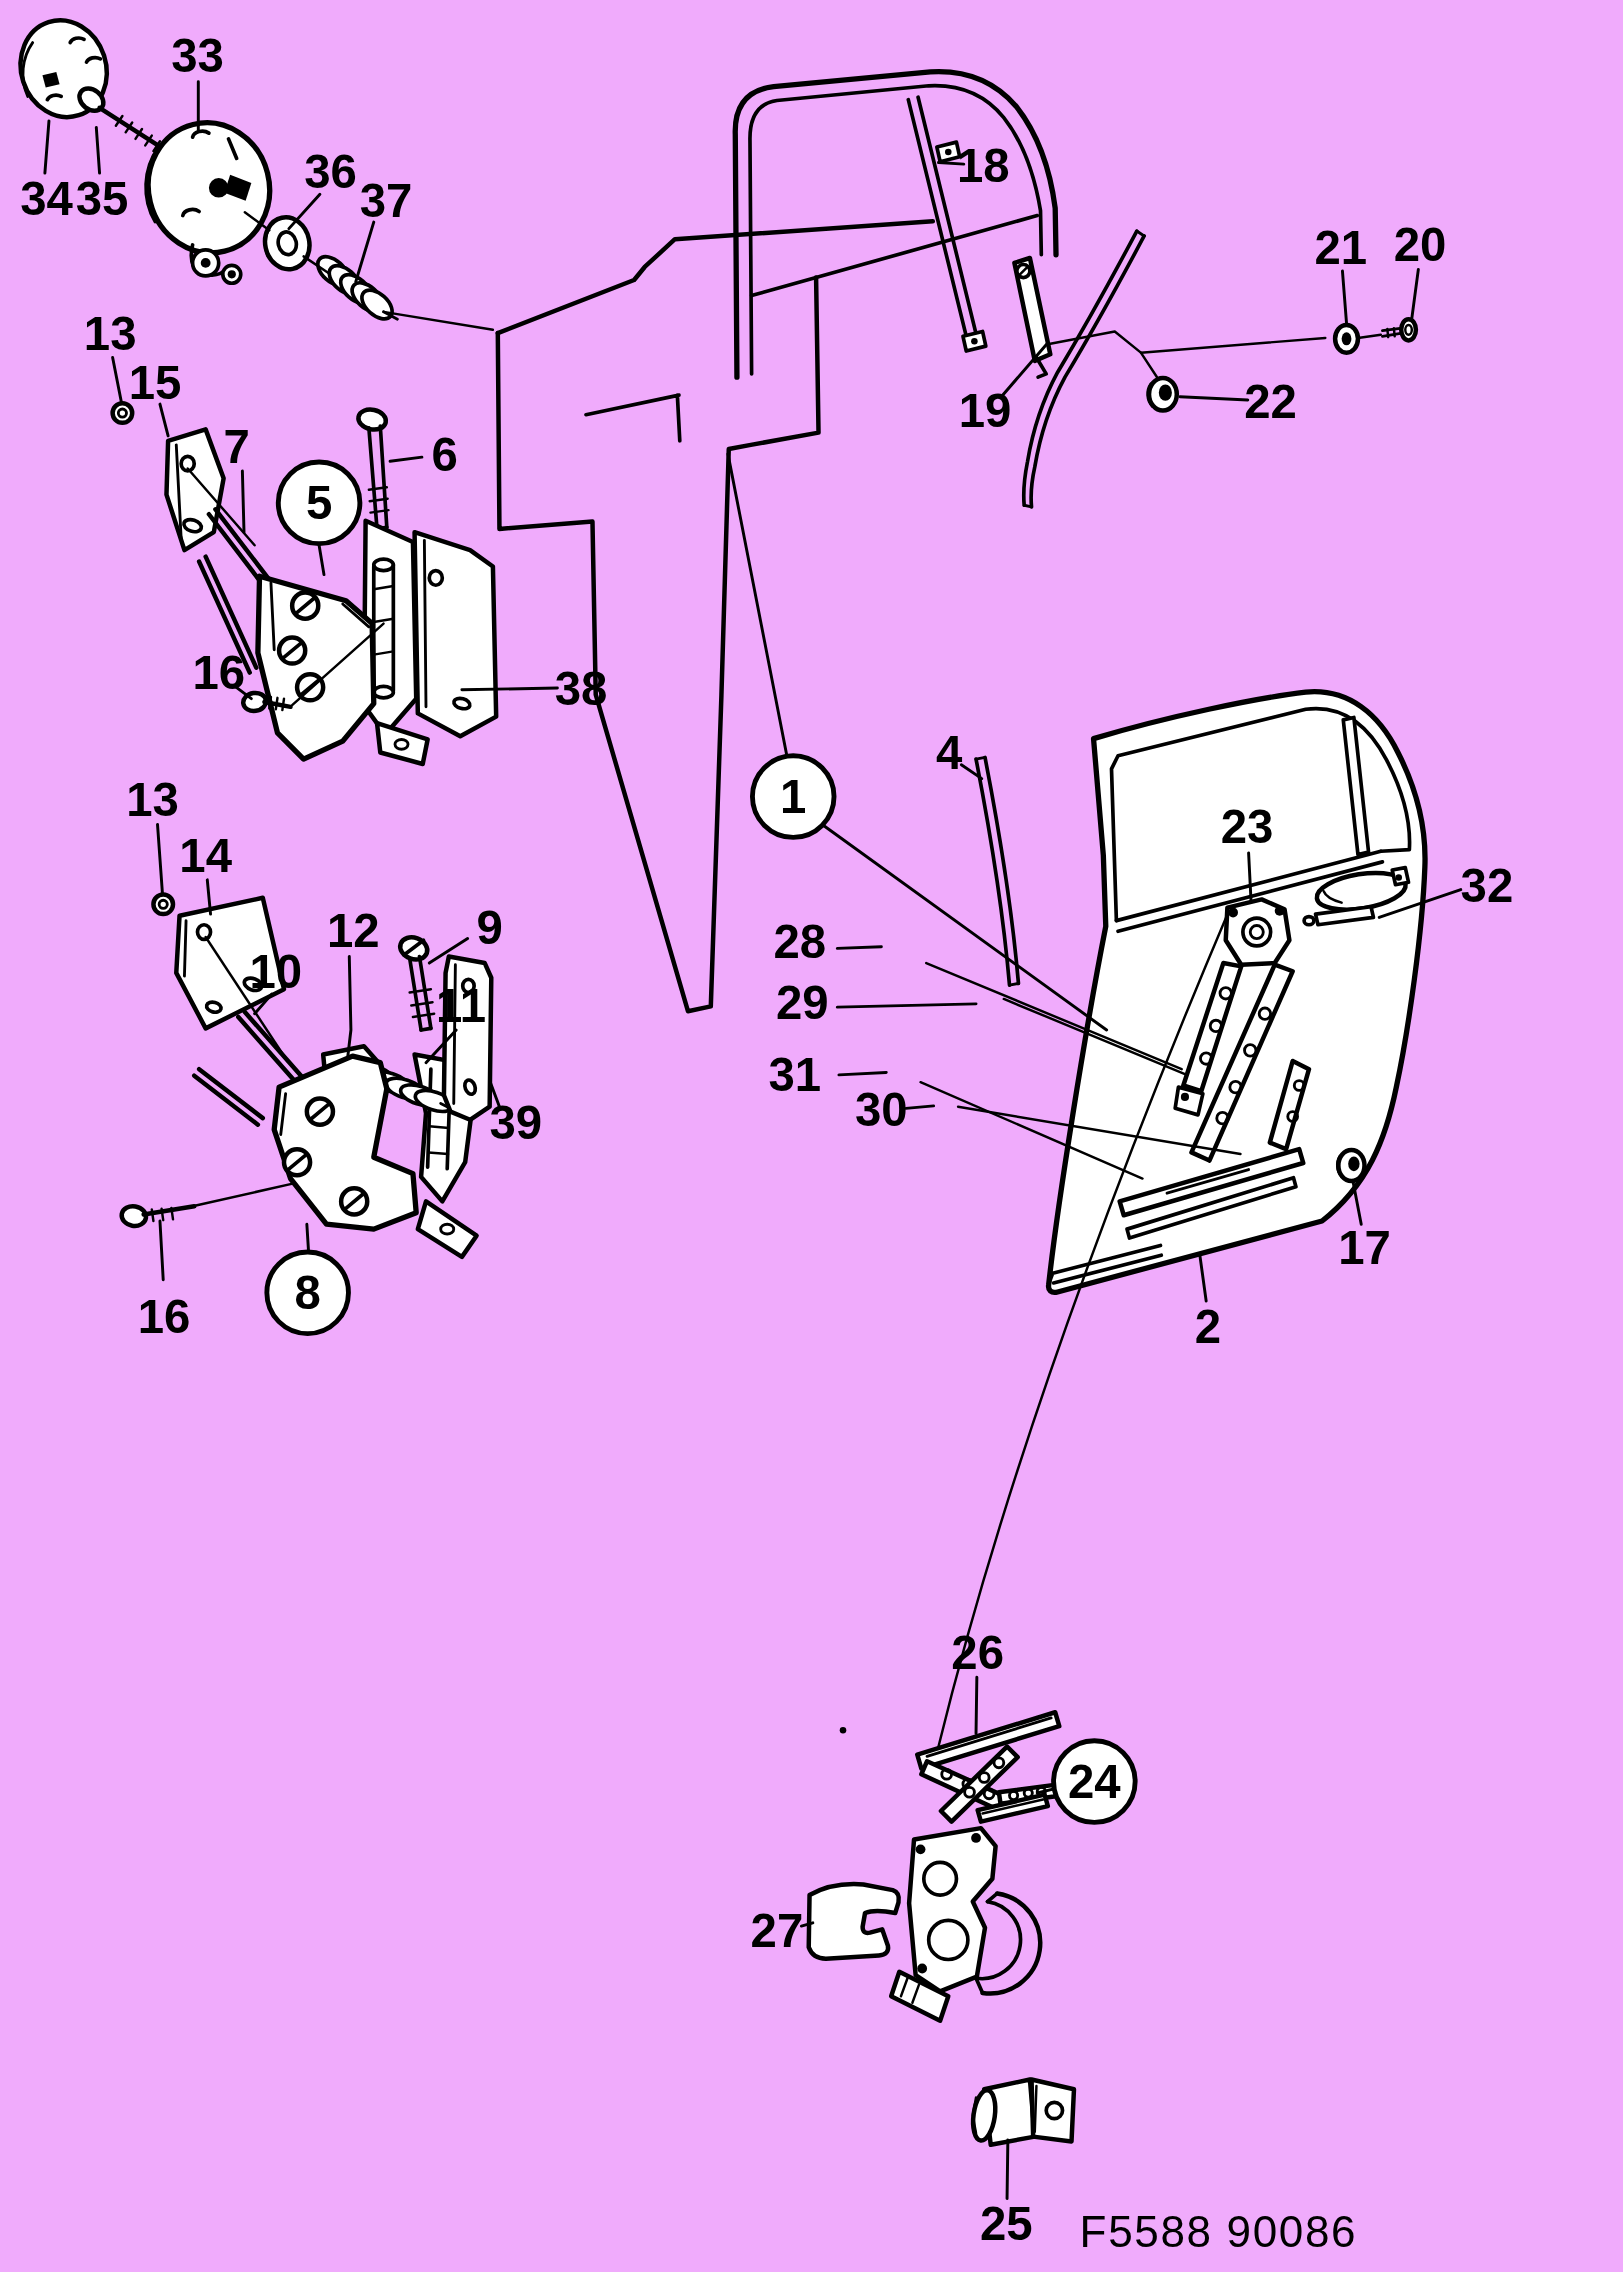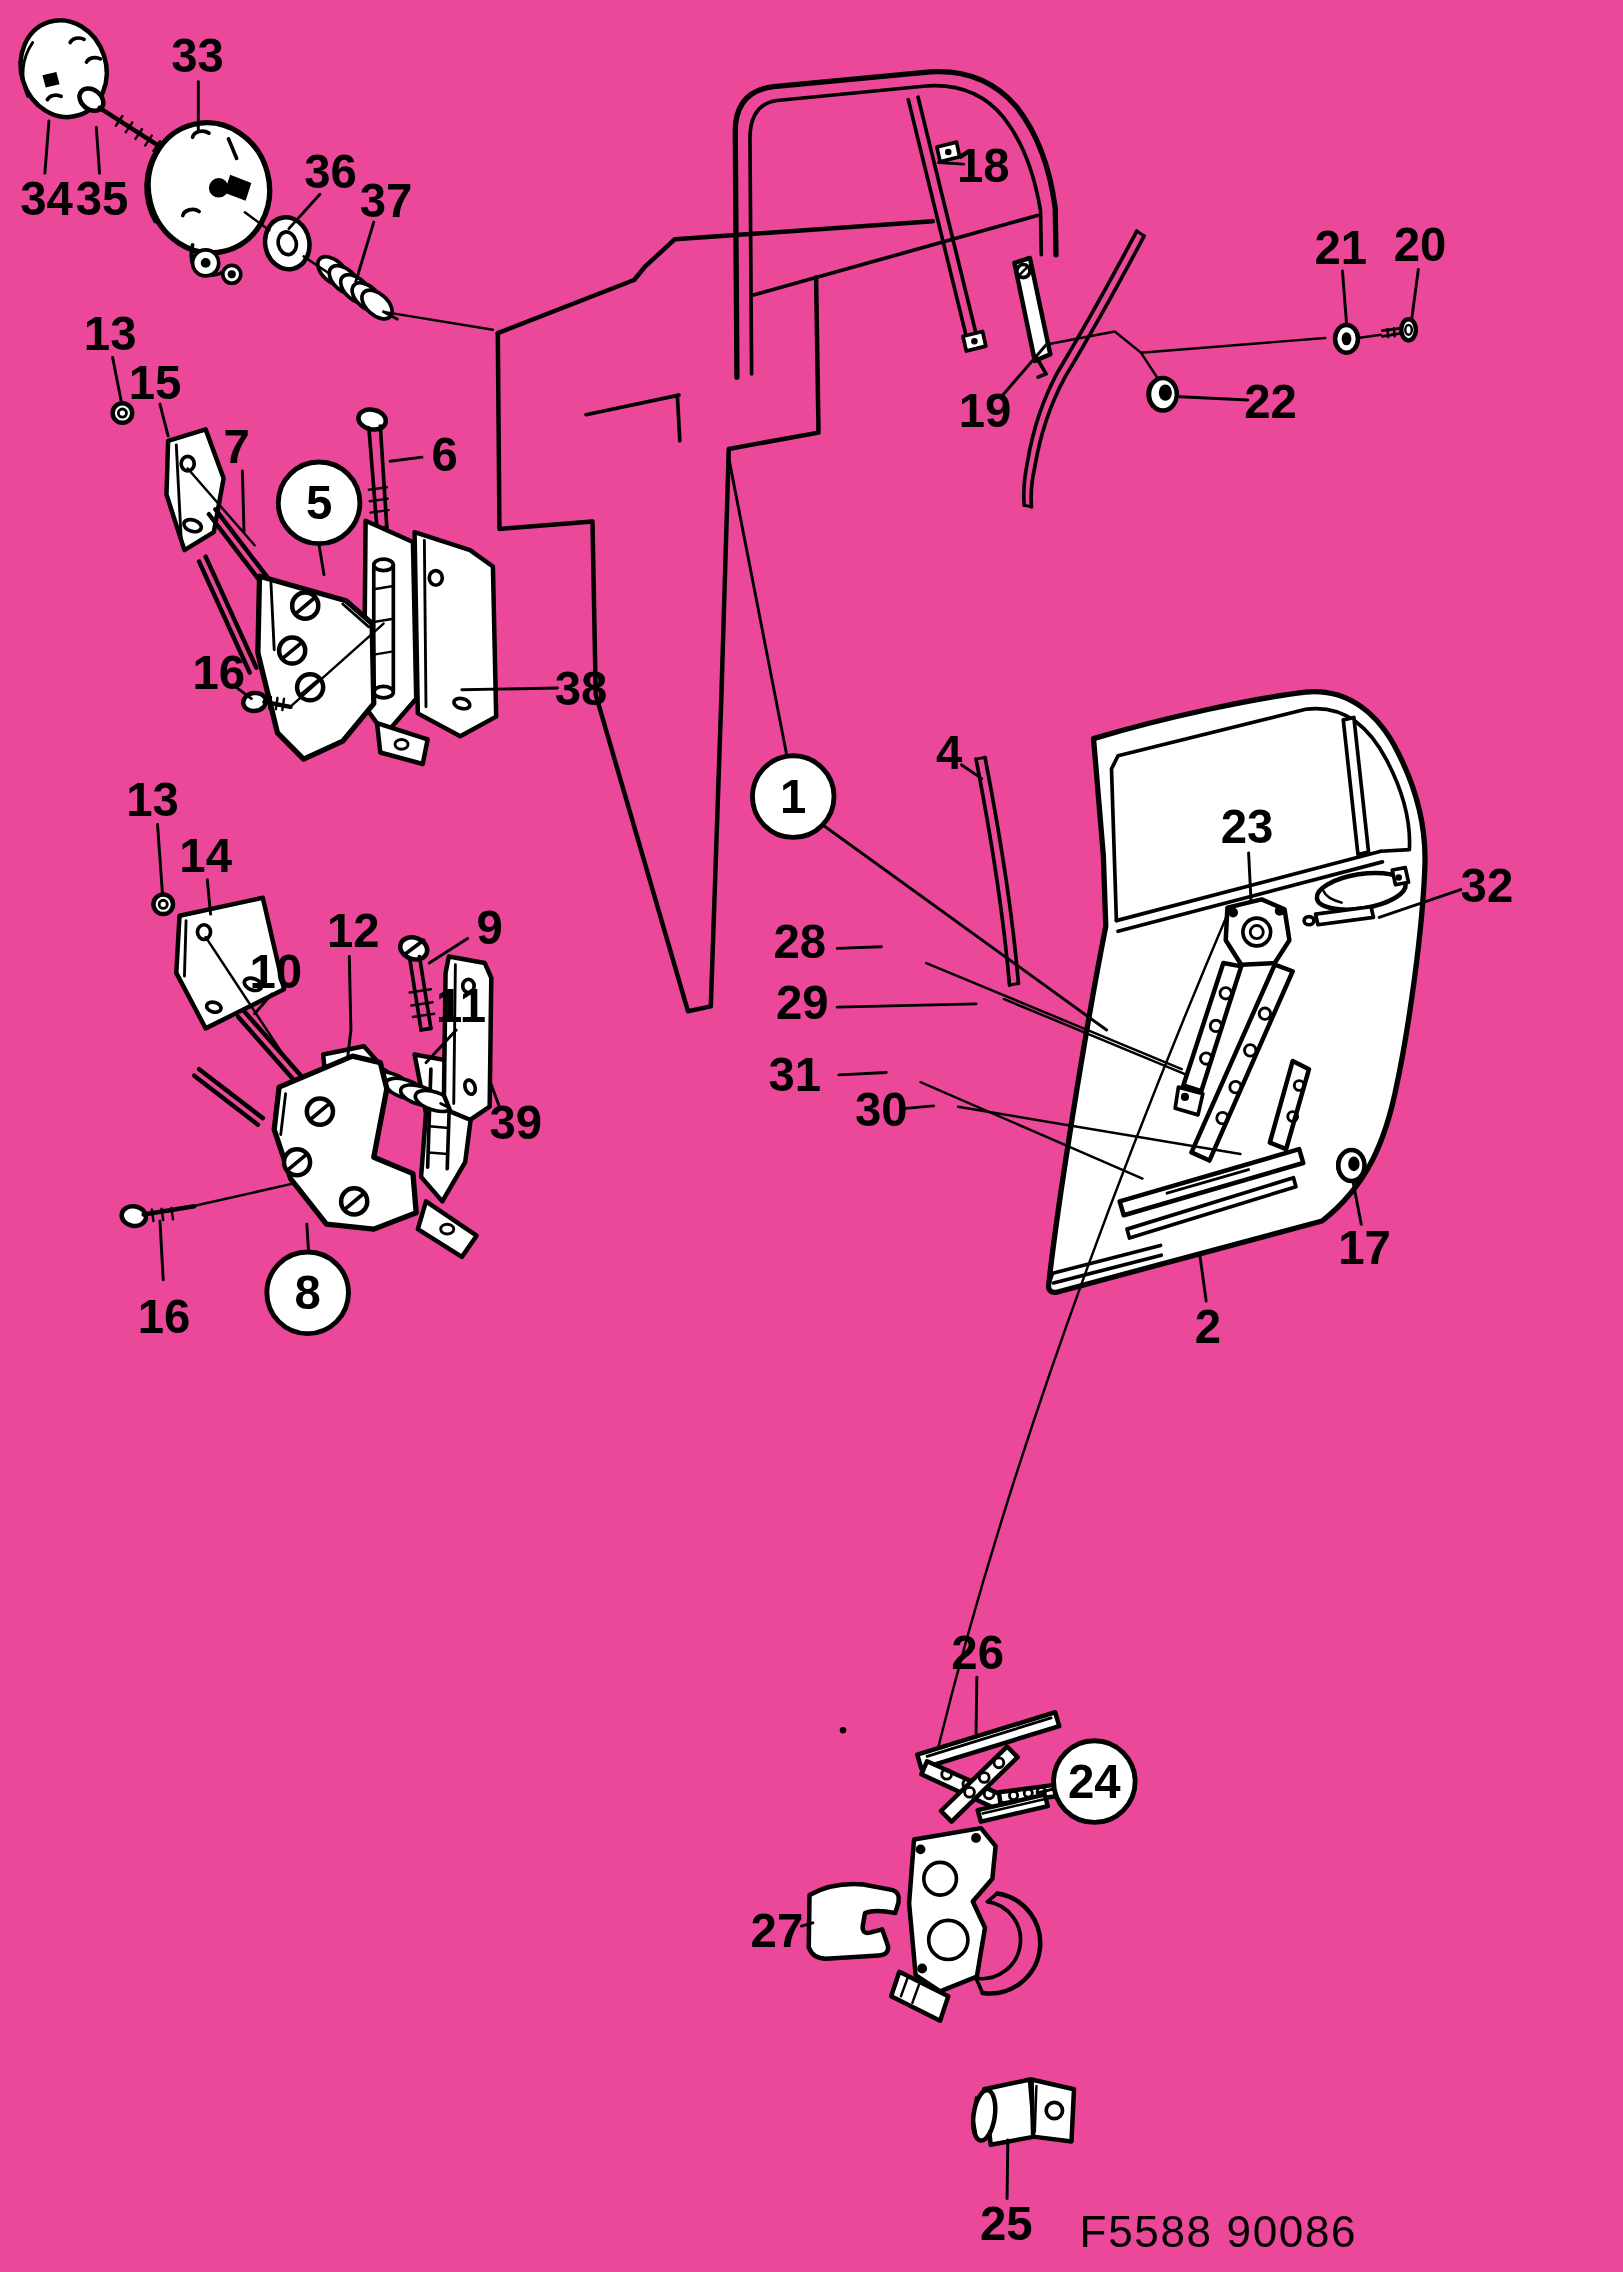--- a/index.html
+++ b/index.html
@@ -1,17 +1,17 @@
 <!DOCTYPE html>
 <html style="font-size:13px"><head>
 <meta charset="utf-8">
 <style>
   html,body{margin:0;padding:0;background:#ffffff;}
   body{width:1624px;height:2273px;position:relative;font-family:"Liberation Sans",sans-serif;}
-  .stage{position:absolute;inset:0;background:#ec4899;}
+  .stage{position:absolute;inset:0;background:#f0abfc;}
   svg{display:block;width:1624px;height:2273px;}
   
   path,ellipse,circle,rect,polyline{stroke:#000;fill:none;stroke-linecap:round;stroke-linejoin:round;}
   .p6{stroke-width:6.5;}  .p5{stroke-width:5.5;}  .p4{stroke-width:4.5;}
   .p3{stroke-width:3.5;}  .p2{stroke-width:3;}
   .w{fill:#ffffff;}       .k{fill:#000000;stroke:none;}
   .thin{stroke-width:3;fill:none;}
   .leader{stroke-width:3.6;fill:none;}
   .co-circle{stroke-width:6;fill:#ffffff;}
   .lbl{font:600 58px "Liberation Sans",sans-serif;fill:#000;stroke:none;

